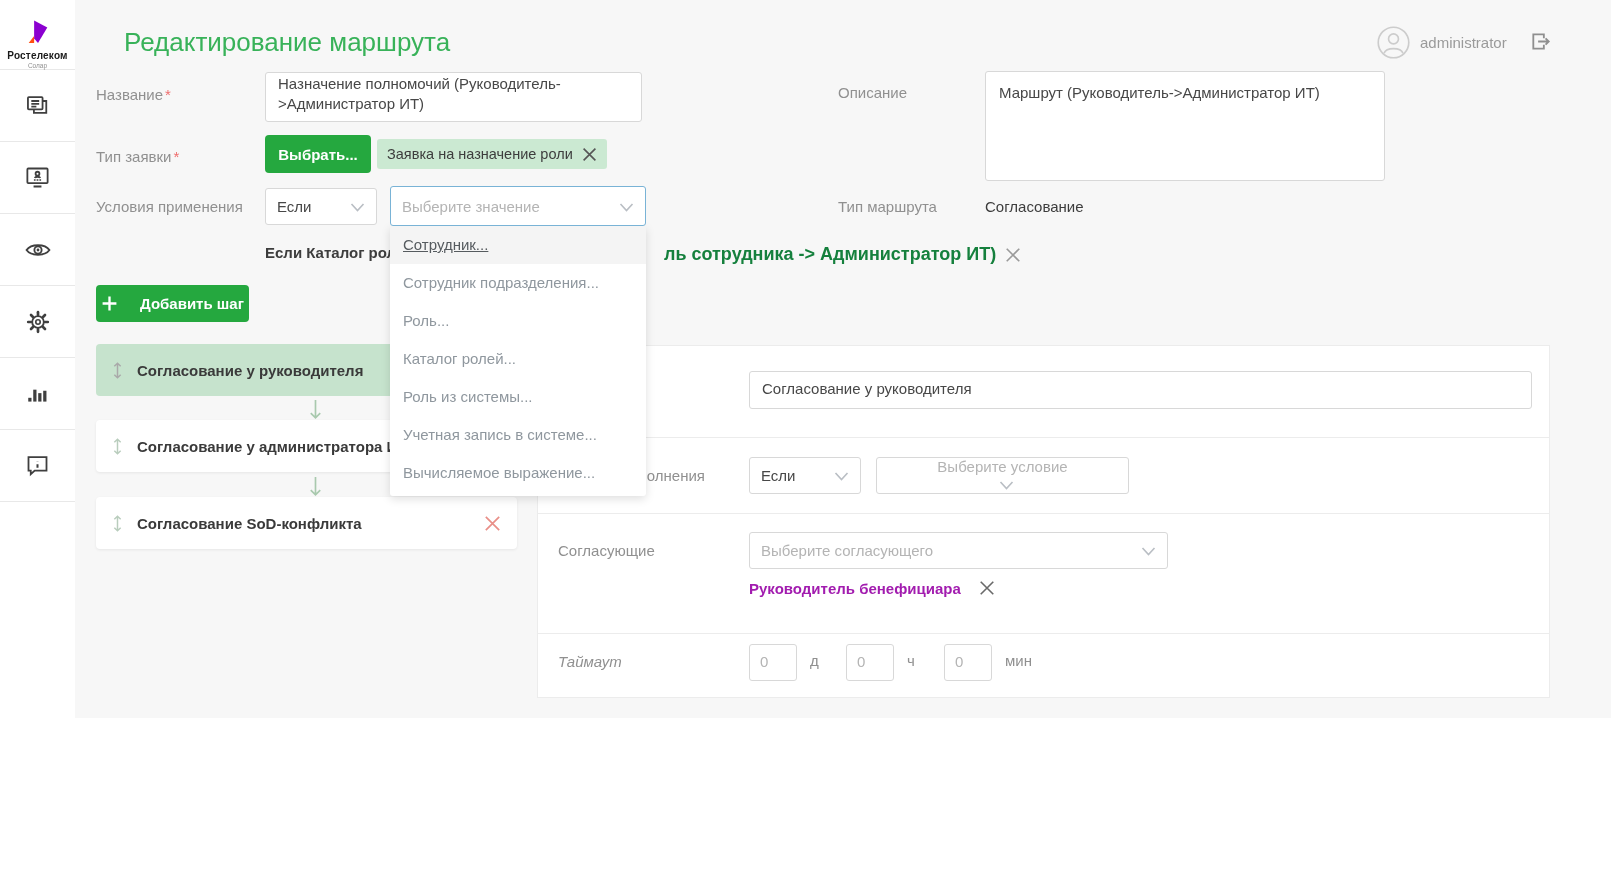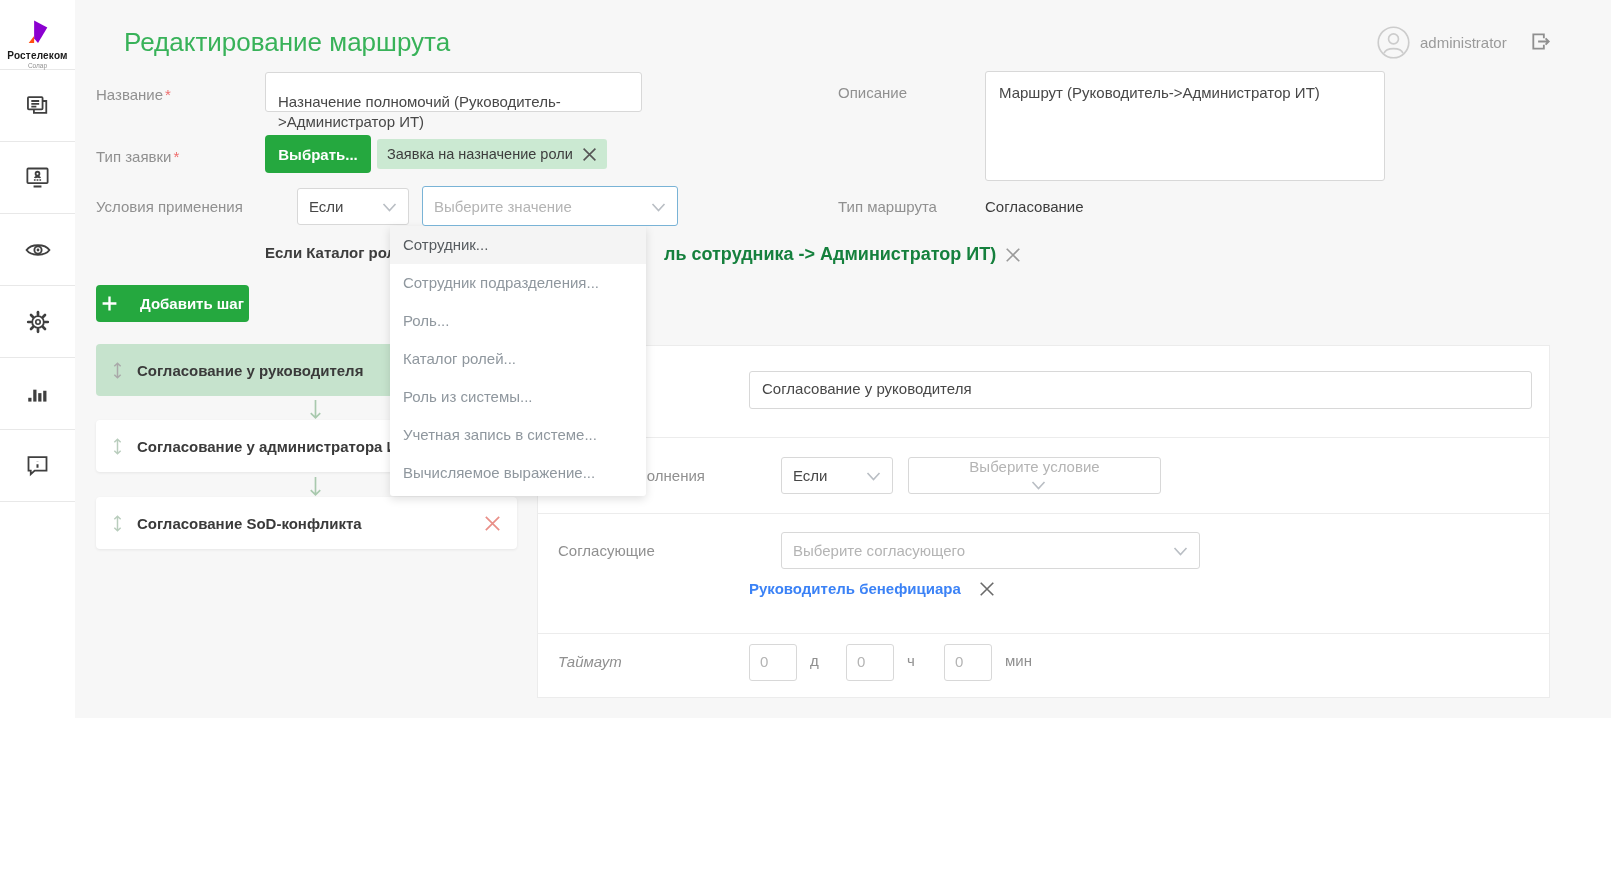--- a/index.html
+++ b/index.html
@@ -19,27 +19,27 @@
   
   .page-title { position:absolute; left:96px; top:27px; font-size:26px; font-weight:500; color:#38b259;margin-left:28px; }
   .avatar { position:absolute; left:1377px; top:26px; }
   .username { position:absolute; left:1420px; top:34px; font-size:15px; color:#9a9a9a; }
   .logout { position:absolute; left:1529px; top:30px; cursor:pointer; color:#8f8f8f; }
 
   
   .lbl { position:absolute; font-size:15px; color:#909090; white-space:nowrap; }
   .req { color:#ef6d6d; margin-left:2px; }
   .box { background:#fff; border:1px solid #d8d8d8; border-radius:3px; font-size:15px; color:#474747; }
-  .select { position:absolute; display:flex; align-items:center; justify-content:space-between; padding:0 11px; cursor:pointer;margin-left:32px; }
+  .select { position:absolute; display:flex; align-items:center; justify-content:space-between; padding:0 11px; cursor:pointer; }
   .select .chev { color:#b9bec4; flex:0 0 auto; margin-left:8px; }
   .placeholder { color:#b4b4b4; white-space:nowrap; overflow:hidden; }
   .xicon { display:inline-flex; cursor:pointer; color:#9a9a9a; }
 
   
-  .input-name { position:absolute; left:265px; top:72px; width:377px; height:36px; padding:19px 12px; line-height:1.35; }
+  .input-name { position:absolute; left:265px; top:72px; width:377px; height:50px; padding:1px 12px; line-height:1.35; }
   .btn-green { position:absolute; background:#25a83f; color:#fff; border-radius:4px; font-size:15px; font-weight:600; display:flex; align-items:center; justify-content:center; cursor:pointer; }
   .btn-select { left:265px; top:135px; width:106px; height:38px; }
   .tag { position:absolute; left:377px; top:139px; height:30px; background:#cbe9d2; border-radius:3px; display:flex; align-items:center; padding:0 10px; font-size:14.5px; color:#3d3d3d; }
   .tag .xicon { color:#555; margin-left:9px; }
   .sel-if-apply { left:265px; top:188px; width:112px; height:37px; }
   .sel-value { left:390px; top:186px; width:256px; height:40px; border-color:#79b3d6; z-index:21; }
   .cond-left { position:absolute; left:265px; top:244px; font-size:15px; font-weight:600; color:#3d3d3d; white-space:nowrap; }
   .cond-right { position:absolute; left:664px; top:244px; display:flex; align-items:center; }
   .cond-link { font-size:18px; font-weight:600; color:#15803d; white-space:nowrap; cursor:pointer; }
   .cond-right .xicon { margin-left:9px; }
@@ -52,33 +52,33 @@
   .step-card { position:absolute; left:96px; width:421px; height:52px; background:#fff; border-radius:4px; box-shadow:0 1px 3px rgba(0,0,0,.07); display:flex; align-items:center; padding:0 16px; font-size:15px; font-weight:600; color:#3a3a3a; cursor:pointer; z-index:2; }
   .step-card.selected { background:#c6e3cd; box-shadow:none; }
   .drag { display:inline-flex; margin-right:14px; cursor:grab; }
   .step-label { flex:1 1 auto; white-space:nowrap; overflow:hidden; }
   .step-x { color:#e98f88; margin-left:8px; }
   .flow-arrow { position:absolute; left:308px; z-index:1; }
 
   
   .menu { position:absolute; left:390px; top:226px; width:256px; background:#fff; box-shadow:0 3px 10px rgba(0,0,0,.13); border-radius:0 0 3px 3px; z-index:20; padding-bottom:4px; }
   .menu-item { height:38px; line-height:38px; padding:0 13px; font-size:15px; color:#8f979e; white-space:nowrap; overflow:hidden; cursor:pointer; }
-  .menu-item.active { color:#565b5f; background:#f4f4f4; }
+  .menu-item.active { color:#565b5f; background:#f4f4f4;text-decoration:underline; }
 
   
   .panel { position:absolute; left:537px; top:345px; width:1013px; height:353px; background:#fff; border:1px solid #ececec; z-index:1; }
   .p-sec { position:relative; border-bottom:1px solid #ececec; }
   .p-sec:last-child { border-bottom:none; }
   .s1 { height:92px; } .s2 { height:76px; } .s3 { height:120px; } .s4 { height:63px; }
   .p-lbl { position:absolute; left:20px; font-size:15px; color:#909090; white-space:nowrap; }
   .inp-stepname { position:absolute; left:211px; top:25px; width:783px; height:38px; padding:8px 12px; }
   .sel-if-exec { left:211px; top:19px; width:112px; height:37px; }
   .sel-cond { left:338px; top:19px; width:253px; height:37px;flex-direction:column; }
   .sel-approver { left:211px; top:18px; width:419px; height:37px; }
-  .approver-tag { position:absolute; left:211px; top:66px; display:flex; align-items:center; font-size:15px; font-weight:600; color:#3b82f6;gap:7px; }
+  .approver-tag { position:absolute; left:211px; top:66px; display:flex; align-items:flex-start; font-size:15px; font-weight:600; color:#a21caf;gap:7px; }
   .approver-tag .xicon { color:#6a6a6a; margin-left:11px; }
   .t-inp { position:absolute; top:10px; width:48px; height:37px; padding:8px 10px; color:#b4b4b4; }
   .t-unit { position:absolute; top:18px; font-size:15px; color:#909090; }
 </style>
 </head>
 <body>
 
 <div class="canvas">
   <div class="content-bg"></div>
 

